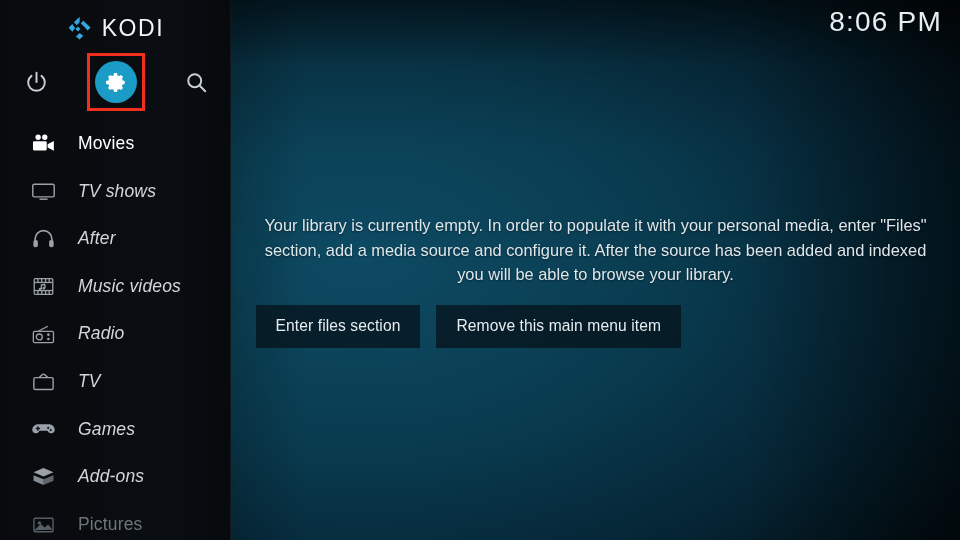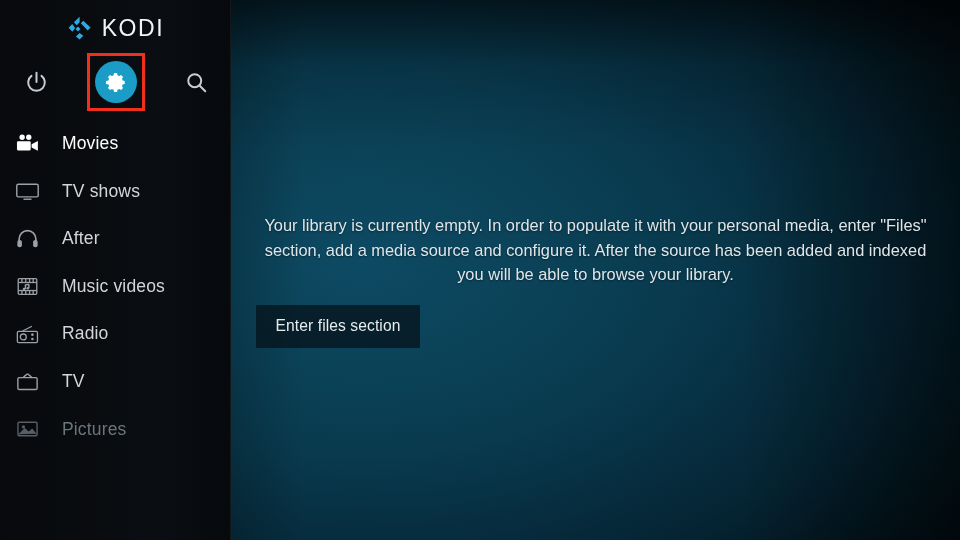--- a/index.html
+++ b/index.html
@@ -100,37 +100,37 @@
   
   .menu {
     position:absolute;
     left:0; top:120px;
     width:231px;
   }
   .menu-item {
     position:relative;
     height:47.6px;
     display:flex; align-items:center;
-    padding-left:10px;
+    padding-left:26px;
   }
   .menu-icon {
     width:34px; height:30px;
     display:flex; align-items:center; justify-content:center;
     flex:0 0 34px;
     margin-right:18px;
   }
   .menu-label {
     font-size:17.5px;
     letter-spacing:0.15px;
     line-height:1;
     white-space:nowrap;
   }
   .menu-item.sel .menu-label { color:#ffffff; }
   .menu-item.sel .menu-icon  { color:#ffffff; }
-  .menu-item.norm .menu-label{ color:#d2d6da; }
+  .menu-item.norm .menu-label{ color:#d2d6da;font-style:italic; }
   .menu-item.norm .menu-icon { color:#9aa1a8; }
   .menu-item.dim .menu-label { color:#6d757c; }
   .menu-item.dim .menu-icon  { color:#565e66; }
 
   
   .clock {
     position:absolute;
     right:18px; top:8px;
     color:#e9eef1;
     font-size:28px;
@@ -308,39 +308,63 @@
         <span class="menu-icon">
           <svg viewBox="0 0 28 24" width="25" height="21" fill="none" stroke="currentColor" stroke-width="1.6">
             <rect x="3" y="7.6" width="22" height="13.6" rx="1.6"></rect>
             <line x1="9.4" y1="7" x2="14" y2="3.2"></line>
             <line x1="18.6" y1="7" x2="14" y2="3.2"></line>
           </svg>
         </span>
         <span class="menu-label">TV</span>
       </div>
 
-
+      <div class="menu-item norm">
+        <span class="menu-icon">
+          <svg viewBox="0 0 28 20" width="25" height="19" fill="currentColor">
+            <path d="M7.4 4.2h13.2a6 6 0 0 1 6 6c0 2.3-1.6 4-3.8 4-1.6 0-2.6-.8-3.6-1.8l-1-1H9.8l-1 1c-1 1-2 1.8-3.6 1.8-2.2 0-3.8-1.7-3.8-4a6 6 0 0 1 6-6z"></path>
+            <rect x="5.2" y="8" width="5.2" height="1.7" rx="0.8" fill="#15181c"></rect>
+            <rect x="6.9" y="6.3" width="1.7" height="5.2" rx="0.8" fill="#15181c"></rect>
+            <circle cx="19.3" cy="8.2" r="1.25" fill="#15181c"></circle>
+            <circle cx="22.1" cy="10.6" r="1.25" fill="#15181c"></circle>
+          </svg>
+        </span>
+        <span class="menu-label">Games</span>
+      </div>
+
+      <div class="menu-item norm">
+        <span class="menu-icon">
+          <svg viewBox="0 0 28 24" width="25" height="21" fill="currentColor">
+            <path d="M14 2.4 L25.4 7.2 L14 12 L2.6 7.2 Z"></path>
+            <path d="M2.6 10.6 L14 15.2 L14 21.6 L2.6 16.8 Z" opacity="0.85"></path>
+            <path d="M25.4 10.6 L14 15.2 L14 21.6 L25.4 16.8 Z" opacity="0.6"></path>
+          </svg>
+        </span>
+        <span class="menu-label">Add-ons</span>
+      </div>
 
       <div class="menu-item dim">
         <span class="menu-icon">
           <svg viewBox="0 0 26 22" width="23" height="20" fill="none" stroke="currentColor" stroke-width="1.6">
             <rect x="2.2" y="3.4" width="21.6" height="15.2" rx="1.3"></rect>
             <circle cx="8.4" cy="8.6" r="1.9" fill="currentColor" stroke="none"></circle>
             <path d="M3.6 17 L10 10.8 L14.4 15 L18.2 11.4 L22.4 16.4" fill="currentColor" stroke="currentColor" stroke-width="1.4"></path>
           </svg>
         </span>
         <span class="menu-label">Pictures</span>
       </div>
 
     </div>
   </div>
 
+  <div class="clock">8:06 PM</div>
 
   <div class="main">
     <div class="empty-block">
       <div class="empty-text">Your library is currently empty. In order to populate it with your personal media, enter "Files" section, add a media source and configure it. After the source has been added and indexed you will be able to browse your library.</div>
       <div class="btn-row">
         <button class="kbtn">Enter files section</button>
+        <button class="kbtn">Remove this main menu item</button>
       </div>
     </div>
   </div>
 
 </div>
 
 </body></html>

